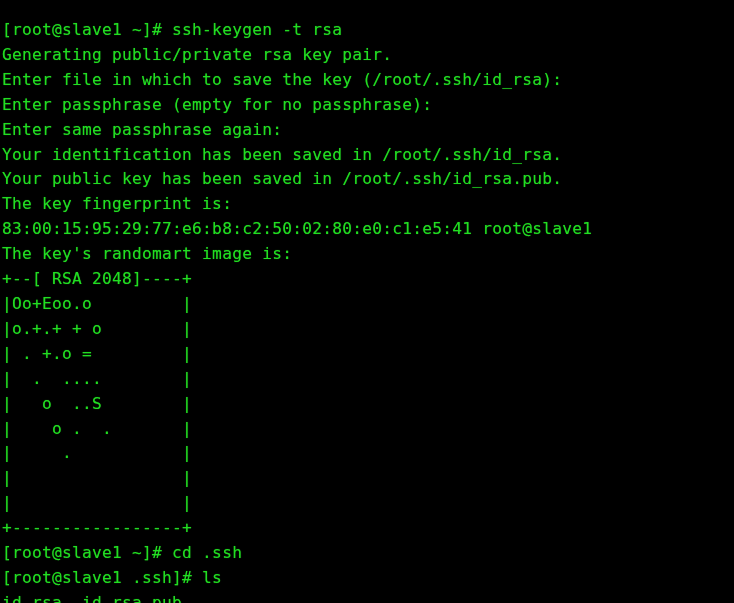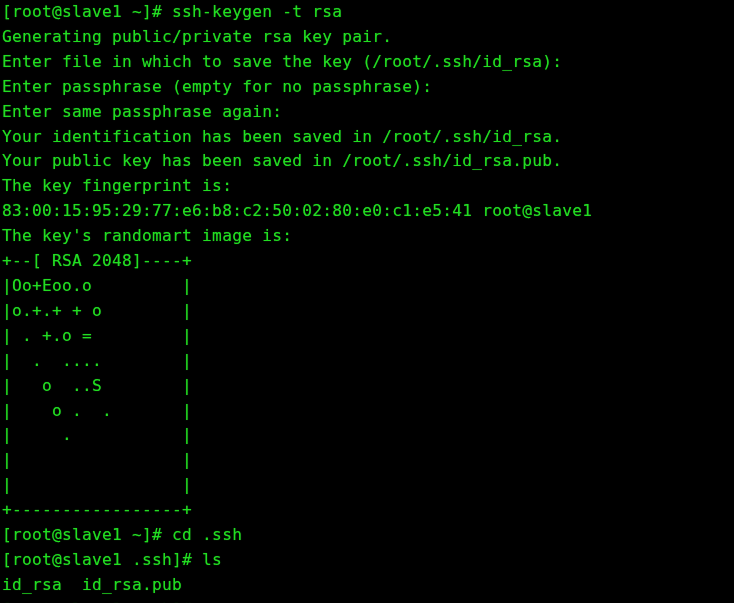--- a/index.html
+++ b/index.html
@@ -15,21 +15,21 @@
     font-family: "DejaVu Sans Mono", monospace;
   }
   #terminal {
     width: 734px;
     height: 603px;
     background: #000000;
     color: #22dd22;
     font-family: "DejaVu Sans Mono", monospace;
     font-size: 16.2px;
     line-height: 24.9px;
-    padding: 0 0 0 2px;
+    padding: 18px 0 0 2px;
     box-sizing: border-box;
     letter-spacing: 0.26px;
     white-space: pre;
     overflow: hidden;
   }
   .line {
     display: block;
     white-space: pre;
     min-height: 24.9px;
     font-family: "DejaVu Sans Mono", monospace;

